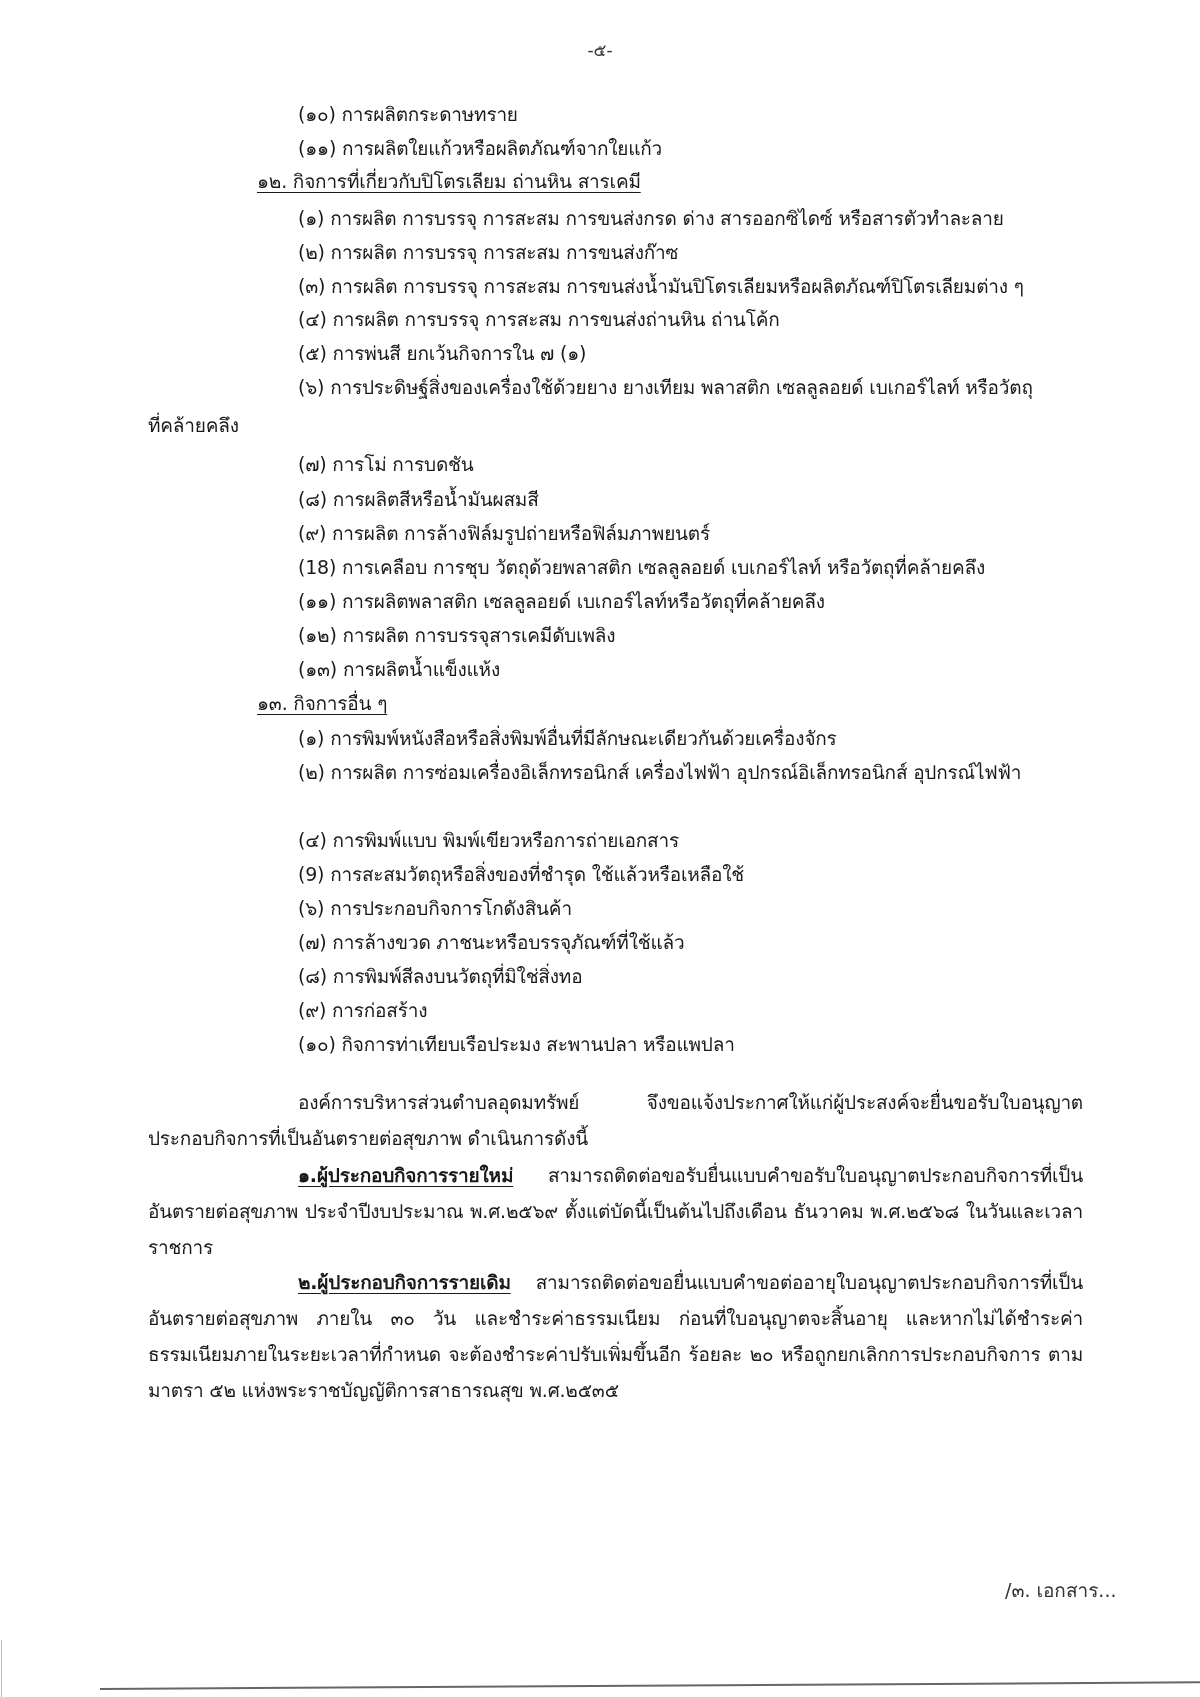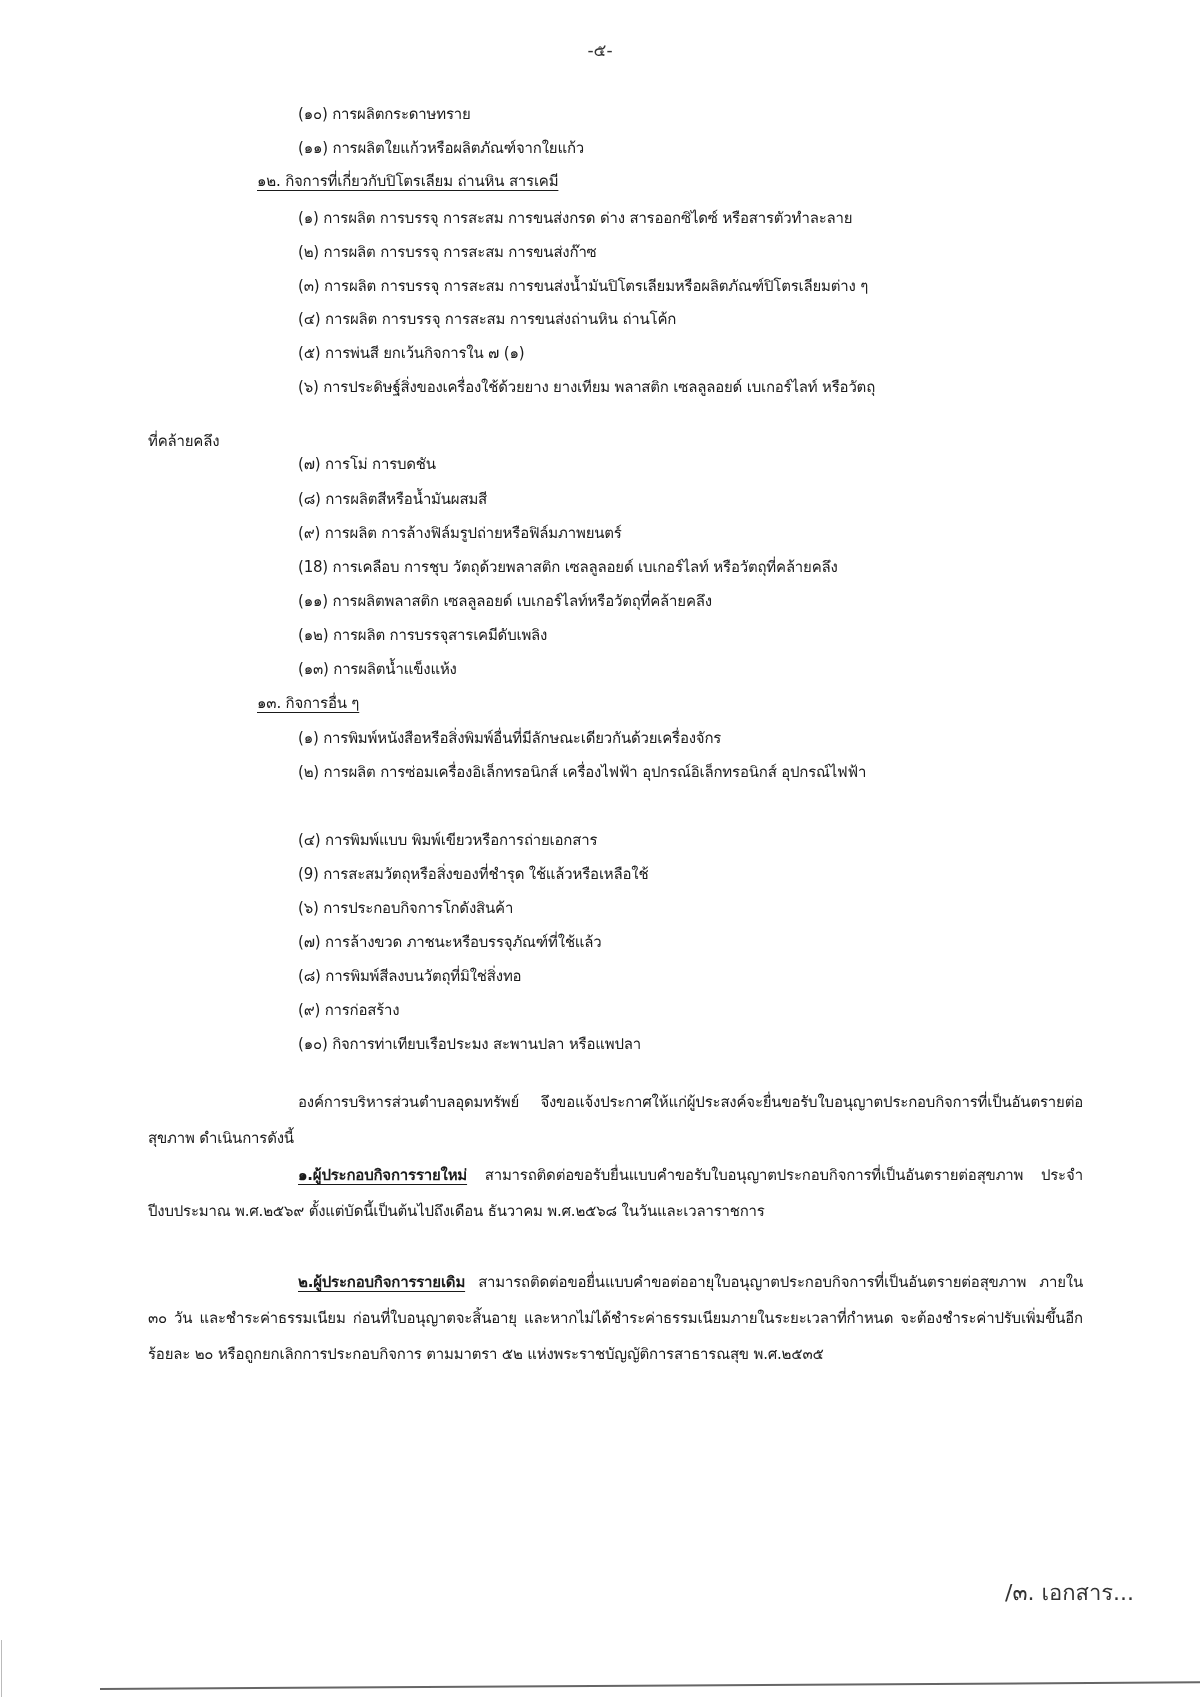--- a/index.html
+++ b/index.html
@@ -2,28 +2,28 @@
 <html><head>
   <meta charset="utf-8">
   <style>
     html, body { margin: 0; padding: 0; }
     body {
       width: 1200px; height: 1697px; background: #ffffff; position: relative; overflow: hidden;
       font-family: "DejaVu Sans", sans-serif; color: #1a1a1a;
     }
     .page { position: absolute; left: 0; top: 0; width: 1200px; height: 1697px; }
     .page-number { position: absolute; top: 36px; left: 0; width: 1200px; text-align: center; font-size: 17px; color: #333; }
-    .line { position: absolute; font-size: 15px; line-height: 26px; white-space: nowrap; letter-spacing: -0.2px; }
+    .line { position: absolute; font-size: 19px; line-height: 26px; white-space: nowrap; letter-spacing: -0.2px; }
     .item { left: 298px; }
-    .cont { left: 148px; margin-top: 16px; }
+    .cont { left: 148px; }
     .heading { left: 257px; text-decoration: underline; text-underline-offset: 4px; }
     .para { left: 148px; width: 935px; white-space: normal; text-align: justify; text-align-last: left; }
     .para-indent { text-indent: 150px; }
     .u { text-decoration: underline; text-underline-offset: 4px; font-weight: bold; }
-    .next-page { position: absolute; left: 1005px; top: 1575px; font-size: 22px; color: #333; }
+    .next-page { position: absolute; left: 1005px; top: 1575px; font-size: 19px; color: #333; }
     .bottom-rule { position: absolute; left: 100px; right: 0; top: 1688px; height: 2px; background: #666; transform: rotate(-0.35deg); transform-origin: left; }
     .left-edge { position: absolute; left: 1px; top: 1640px; width: 1px; height: 57px; background: #bbb; }
   </style>
 </head>
 <body>
 
 <div class="page">
 
   <div class="page-number">-๕-</div>
 

